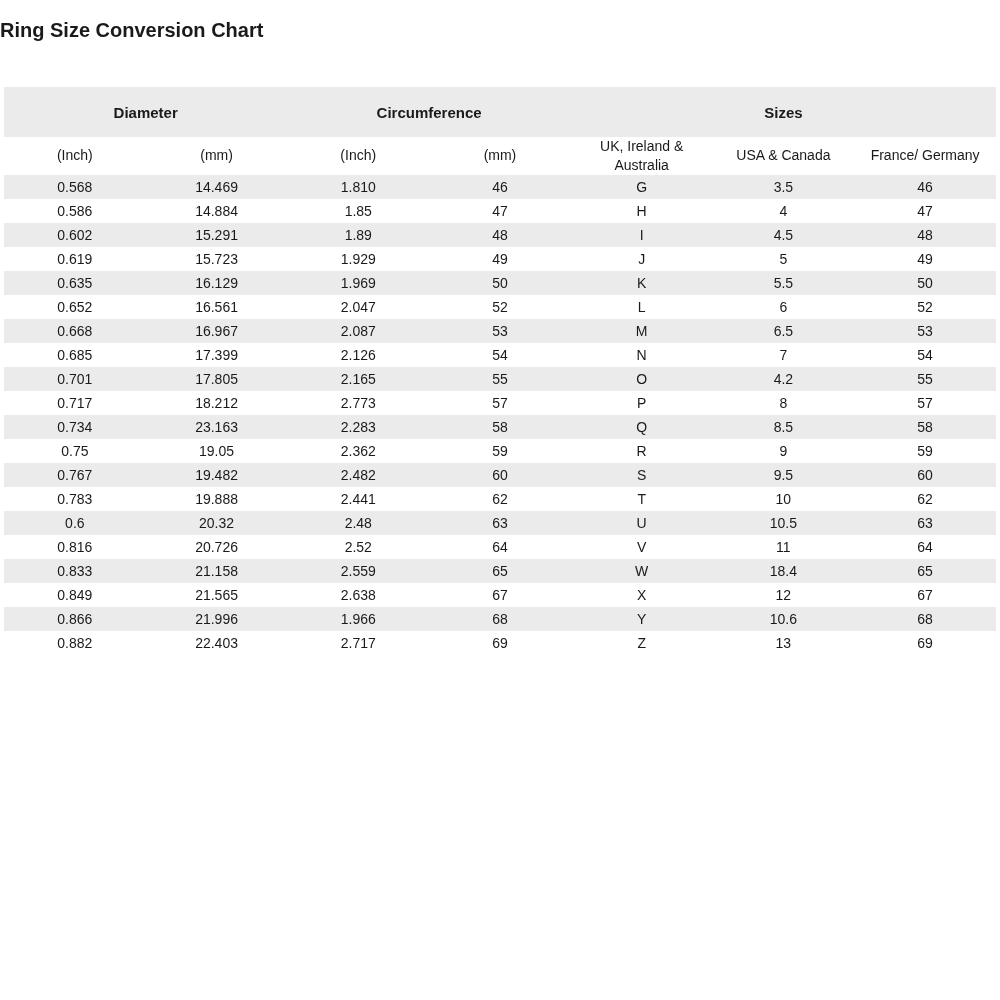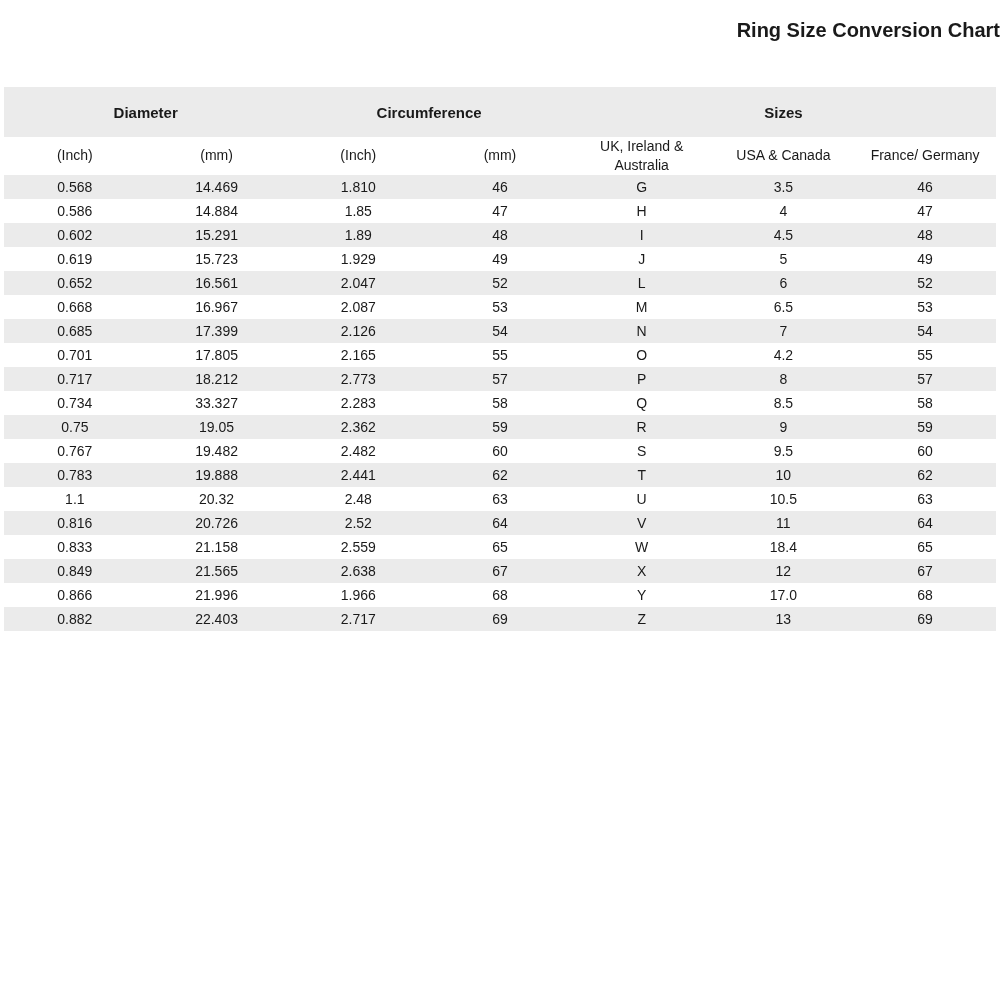--- a/index.html
+++ b/index.html
@@ -15,21 +15,21 @@
     overflow: hidden;
   }
   .page {
     width: 1000px;
     height: 1000px;
     box-sizing: border-box;
   }
   .title {
     margin: 0;
     padding-top: 19px;
-    text-align: right;
+    text-align: left;
     font-size: 20px;
     font-weight: bold;
     color: var(--text, #1a1a1a);
   }
   .table-wrap {
     margin: 45px 4px 0 4px;
   }
   table {
     width: 100%;
     border-collapse: collapse;
@@ -127,20 +127,29 @@
           <tr>
             <td>0.619</td>
             <td>15.723</td>
             <td>1.929</td>
             <td>49</td>
             <td>J</td>
             <td>5</td>
             <td>49</td>
           </tr>
           <tr>
+            <td>0.635</td>
+            <td>16.129</td>
+            <td>1.969</td>
+            <td>50</td>
+            <td>K</td>
+            <td>5.5</td>
+            <td>50</td>
+          </tr>
+          <tr>
             <td>0.652</td>
             <td>16.561</td>
             <td>2.047</td>
             <td>52</td>
             <td>L</td>
             <td>6</td>
             <td>52</td>
           </tr>
           <tr>
             <td>0.668</td>
@@ -173,21 +182,21 @@
             <td>0.717</td>
             <td>18.212</td>
             <td>2.773</td>
             <td>57</td>
             <td>P</td>
             <td>8</td>
             <td>57</td>
           </tr>
           <tr>
             <td>0.734</td>
-            <td>33.327</td>
+            <td>23.163</td>
             <td>2.283</td>
             <td>58</td>
             <td>Q</td>
             <td>8.5</td>
             <td>58</td>
           </tr>
           <tr>
             <td>0.75</td>
             <td>19.05</td>
             <td>2.362</td>
@@ -208,21 +217,21 @@
           <tr>
             <td>0.783</td>
             <td>19.888</td>
             <td>2.441</td>
             <td>62</td>
             <td>T</td>
             <td>10</td>
             <td>62</td>
           </tr>
           <tr>
-            <td>1.1</td>
+            <td>0.6</td>
             <td>20.32</td>
             <td>2.48</td>
             <td>63</td>
             <td>U</td>
             <td>10.5</td>
             <td>63</td>
           </tr>
           <tr>
             <td>0.816</td>
             <td>20.726</td>
@@ -249,21 +258,21 @@
             <td>X</td>
             <td>12</td>
             <td>67</td>
           </tr>
           <tr>
             <td>0.866</td>
             <td>21.996</td>
             <td>1.966</td>
             <td>68</td>
             <td>Y</td>
-            <td>17.0</td>
+            <td>10.6</td>
             <td>68</td>
           </tr>
           <tr>
             <td>0.882</td>
             <td>22.403</td>
             <td>2.717</td>
             <td>69</td>
             <td>Z</td>
             <td>13</td>
             <td>69</td>

